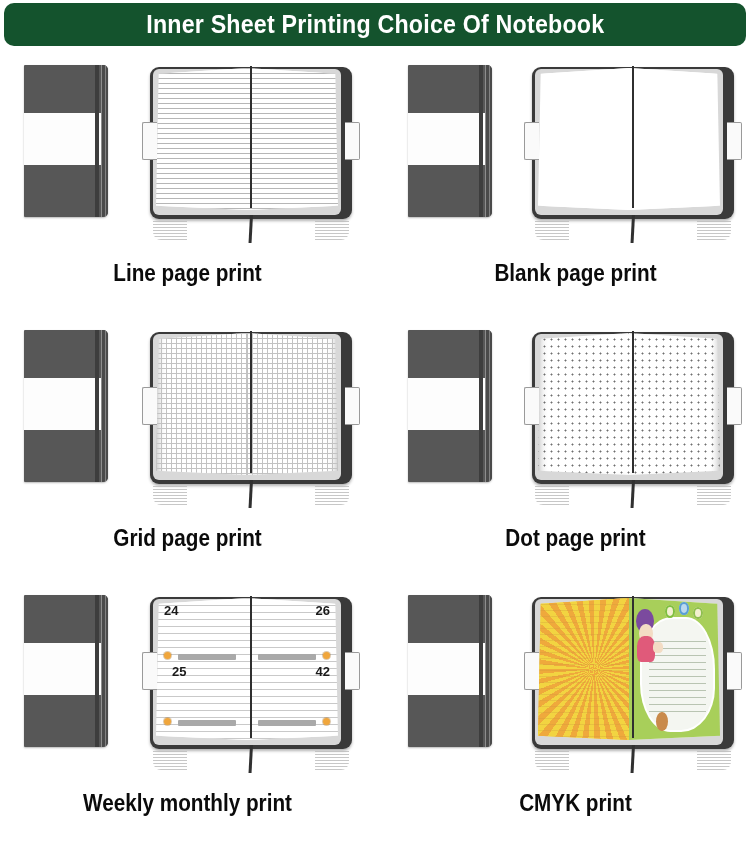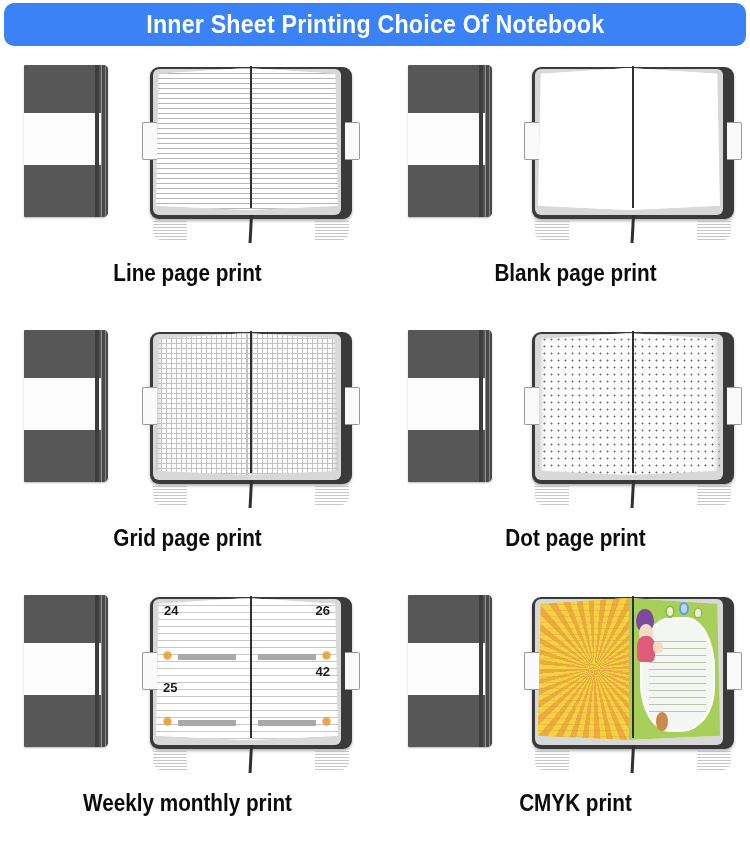--- a/index.html
+++ b/index.html
@@ -4,21 +4,21 @@
 <style>
   html,body{margin:0;padding:0;}
   body{
     width:750px;height:847px;background:#ffffff;
     font-family:"Liberation Sans","DejaVu Sans",sans-serif;
     overflow:hidden;position:relative;
   }
   
   .header{
     position:absolute;left:4px;top:3px;width:742px;height:43px;
-    background:#3b82f6;border-radius:10px;
+    background:#14532d;border-radius:10px;
     display:flex;align-items:center;justify-content:center;
   }
   .header-title{
     color:#ffffff;font-size:25px;font-weight:bold;letter-spacing:.2px;
     font-family:"Liberation Sans","DejaVu Sans",sans-serif;
     transform:scaleX(.93);white-space:nowrap;
   }
   
   .grid{position:absolute;left:0;top:52px;width:663px;height:795px;}
   .cell{position:absolute;width:375px;height:265px;}
@@ -328,21 +328,21 @@
         <div class="cover-in"></div>
         <div class="pageblock">
           <div class="page left">
             <div class="fill weekly"></div>
           </div>
           <div class="page right">
             <div class="fill weekly"></div>
           </div>
           <div class="wk-num" style="left:8px;top:5px;">24</div>
           <div class="wk-num" style="right:8px;top:5px;">26</div>
-          <div class="wk-num" style="left:7px;top:66px;margin-top:16px;">25</div>
+          <div class="wk-num" style="left:16px;top:66px;">25</div>
           <div class="wk-num" style="right:8px;top:66px;">42</div>
           <div class="wk-dot" style="left:8px;top:54px;"></div>
           <div class="wk-dot" style="right:8px;top:54px;"></div>
           <div class="wk-dot" style="left:8px;top:120px;"></div>
           <div class="wk-dot" style="right:8px;top:120px;"></div>
           <div class="wk-bar" style="left:22px;top:56px;width:58px;"></div>
           <div class="wk-bar" style="right:22px;top:56px;width:58px;"></div>
           <div class="wk-bar" style="left:22px;top:122px;width:58px;"></div>
           <div class="wk-bar" style="right:22px;top:122px;width:58px;"></div>
         </div>

